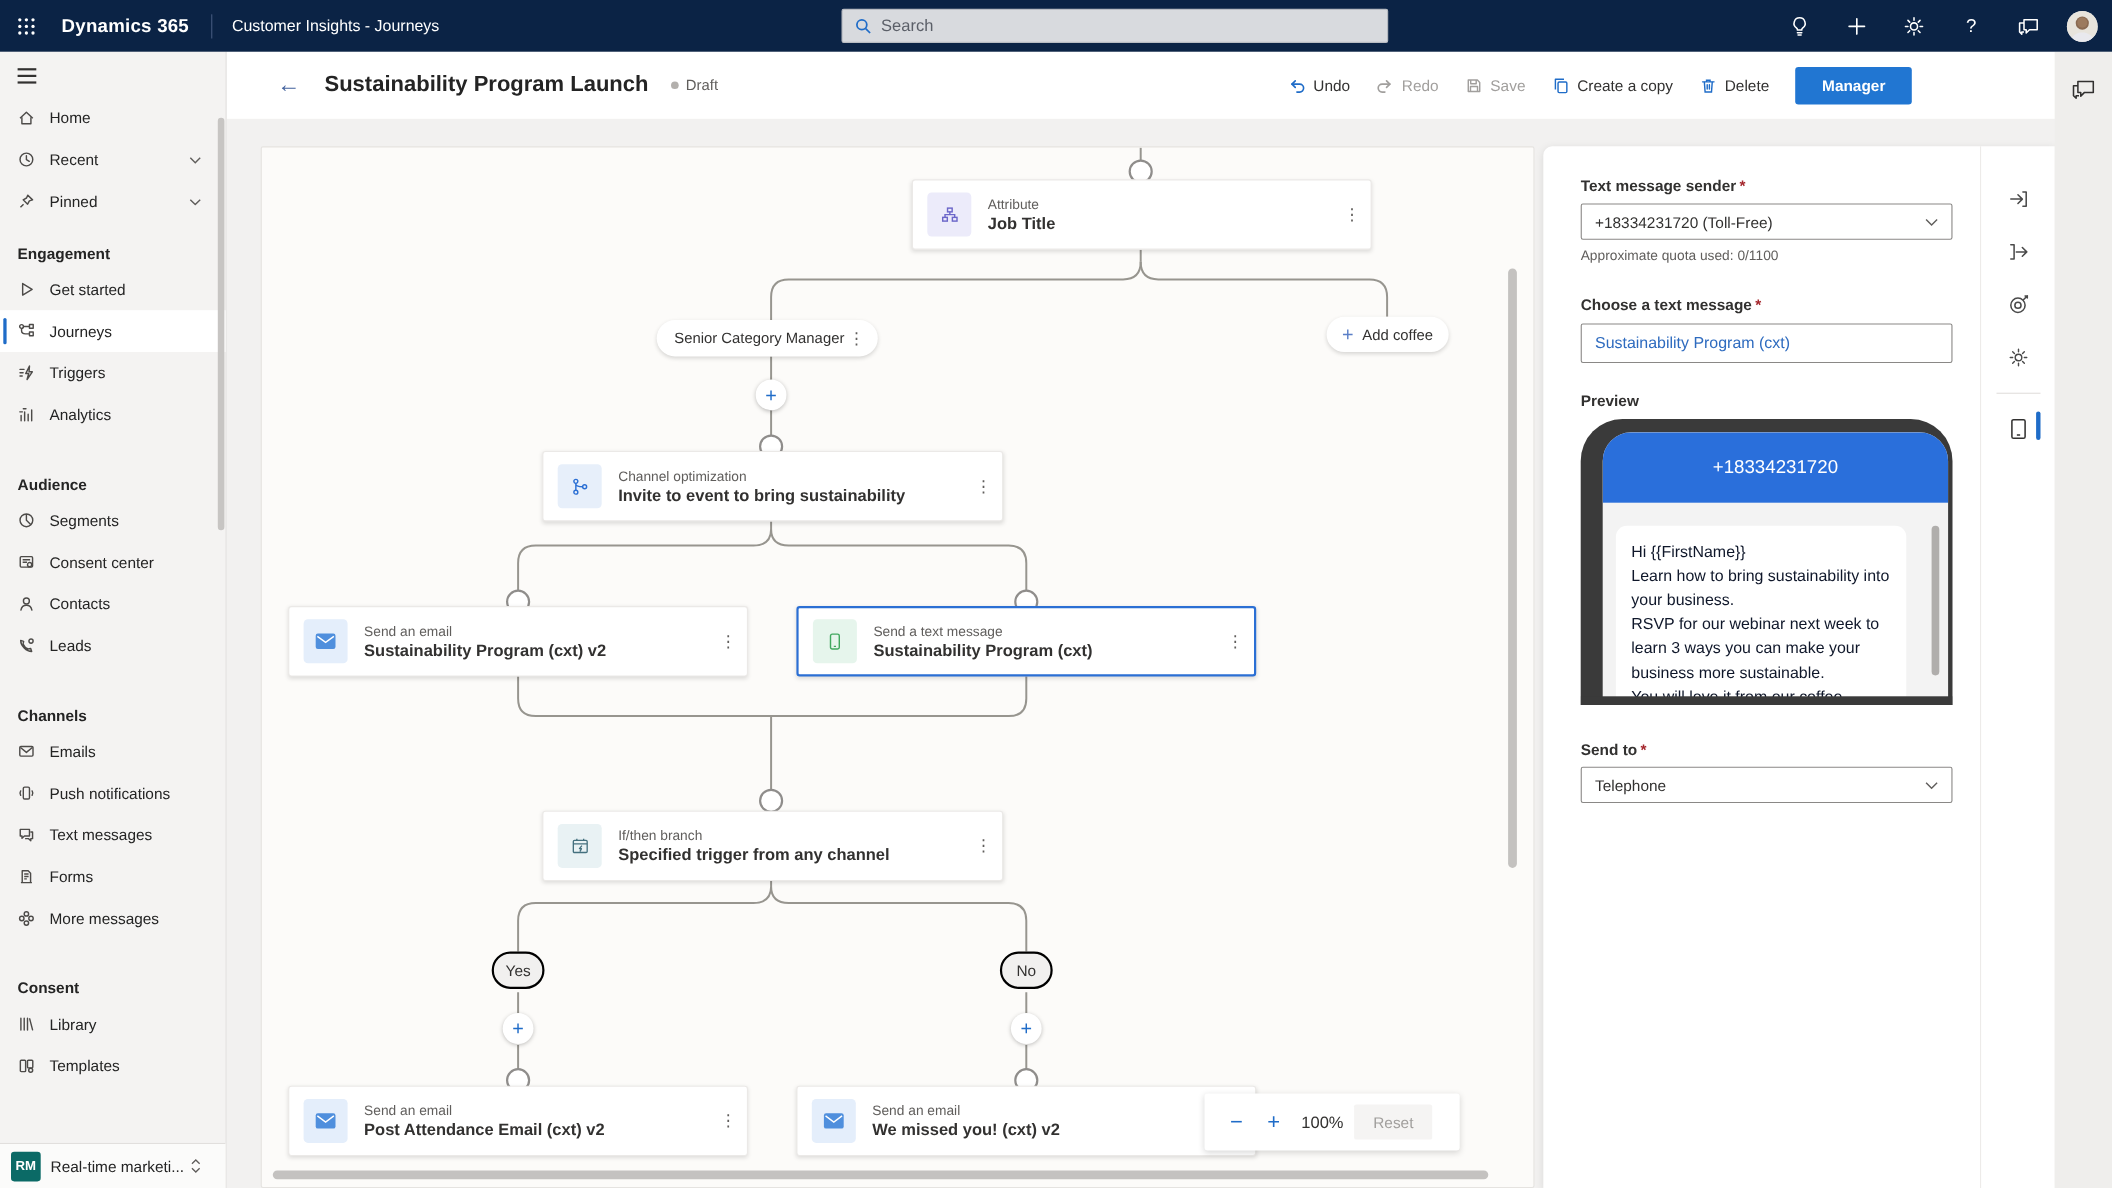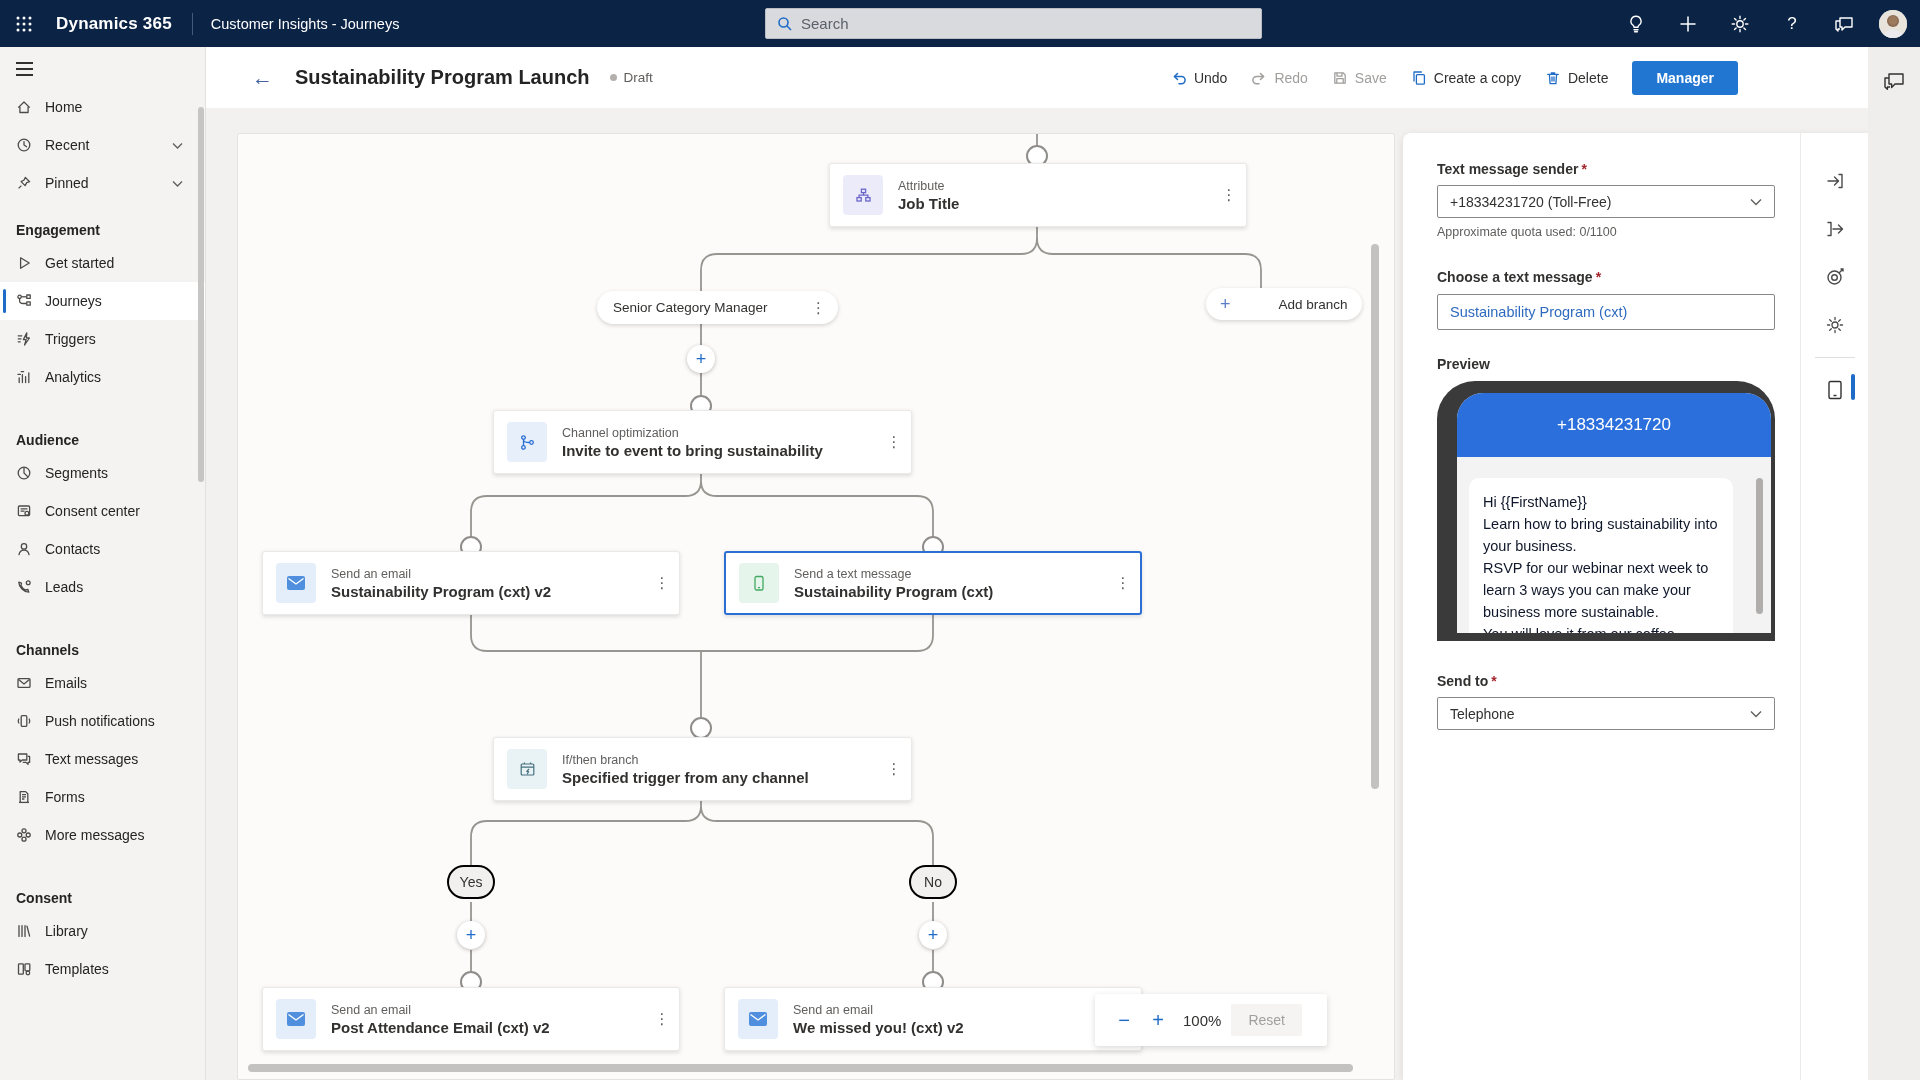--- a/index.html
+++ b/index.html
@@ -78,21 +78,21 @@
   .node.selected { border:2px solid #2b6fd4; }
   .tile { width:40px; height:40px; border-radius:4px; margin:0 15px 0 13px; display:flex; align-items:center;
           justify-content:center; flex:none; }
   .tile.purple { background:#ecebfa; } .tile.blue { background:#e7effa; } .tile.bluemail { background:#e4eefb; }
   .tile.green { background:#e6f5ec; } .tile.teal { background:#e9f2f4; }
   .ntxt { flex:1; min-width:0; }
   .ntype { font-size:12.5px; color:#605e5c; margin-bottom:2px; }
   .nname { font-size:15px; font-weight:600; color:#323130; white-space:nowrap; }
   .kebab { width:34px; text-align:center; color:#605e5c; font-size:15px; cursor:pointer; flex:none; }
   .pill { position:absolute; background:#fff; border-radius:17px; box-shadow:0 1.6px 4px rgba(0,0,0,.16);
-          display:flex; align-items:center; cursor:pointer;gap:40px; }
+          display:flex; align-items:center; cursor:pointer; }
   .scm { left:359px; top:157px; height:33px; padding:0 8px 0 16px; font-size:13.5px; color:#323130; }
   .scm .kebab { width:22px; }
   .addbranch { left:968px; top:154px; height:32px; padding:0 14px; font-size:13.5px; color:#323130; }
   .addbranch .plus { color:#5b7fc7; font-size:18px; margin-right:8px; font-weight:400; }
   .plusbtn { position:absolute; width:28px; height:28px; border-radius:50%; background:#fff;
              box-shadow:0 1px 4px rgba(0,0,0,.25); color:#1f6cc8; font-size:18px; display:flex;
              align-items:center; justify-content:center; cursor:pointer; }
   .yn { position:absolute; width:48px; height:34px; background:#f1f0ef; border:2px solid #000000;
         border-radius:17px; display:flex; align-items:center; justify-content:center; font-size:14px;
         color:#323130; }
@@ -362,20 +362,27 @@
     <svg class="nico" width="16" height="16" fill="none" stroke="#4d4b49" stroke-width="1.3">
         <rect x="2.5" y="2.8" width="4.8" height="10.4" rx=".8"></rect>
         <rect x="9" y="2.8" width="4.8" height="7" rx=".8"></rect>
         <circle cx="11.9" cy="12" r="1.8"></circle>
       </svg>
     <span>Templates</span>
   </div>
 
   <div class="side-scroll"></div>
 
+  <div class="workspace">
+    <div class="rm-badge">RM</div>
+    <span class="wlabel">Real-time marketi...</span>
+    <svg class="updown" width="10" height="14" fill="none" stroke="#605e5c" stroke-width="1.2">
+        <path d="M1.5 5 5 1.5 8.5 5M1.5 9 5 12.5 8.5 9"></path>
+      </svg>
+  </div>
 </div>
 
 <div class="headband">
   <div class="back">←</div>
   <div class="jtitle">Sustainability Program Launch</div>
   <div class="draft">
     <div class="dot"></div>
     <span>Draft</span>
   </div>
   <div class="toolbar">
@@ -467,21 +474,21 @@
     </div>
     <div class="kebab">⋮</div>
   </div>
 
   <div class="pill scm">
     <span>Senior Category Manager</span>
     <div class="kebab">⋮</div>
   </div>
   <div class="pill addbranch">
     <span class="plus">+</span>
-    <span>Add branch</span>
+    <span>Add coffee</span>
   </div>
   <div class="plusbtn" style="left:449px; top:211px;">+</div>
 
   <div class="node" style="left:255px; top:276px; width:419px;">
     <div class="tile blue">
       <svg width="17" height="17" fill="none" stroke="#2b6fd4" stroke-width="1.3">
           <circle cx="4.5" cy="3.6" r="1.8"></circle>
           <circle cx="4.5" cy="13.4" r="1.8"></circle>
           <circle cx="12.5" cy="8.5" r="1.8"></circle>
           <path d="M4.5 5.4v6.2M4.5 6c0 2.5 3.2 2.5 6.2 2.5"></path>

